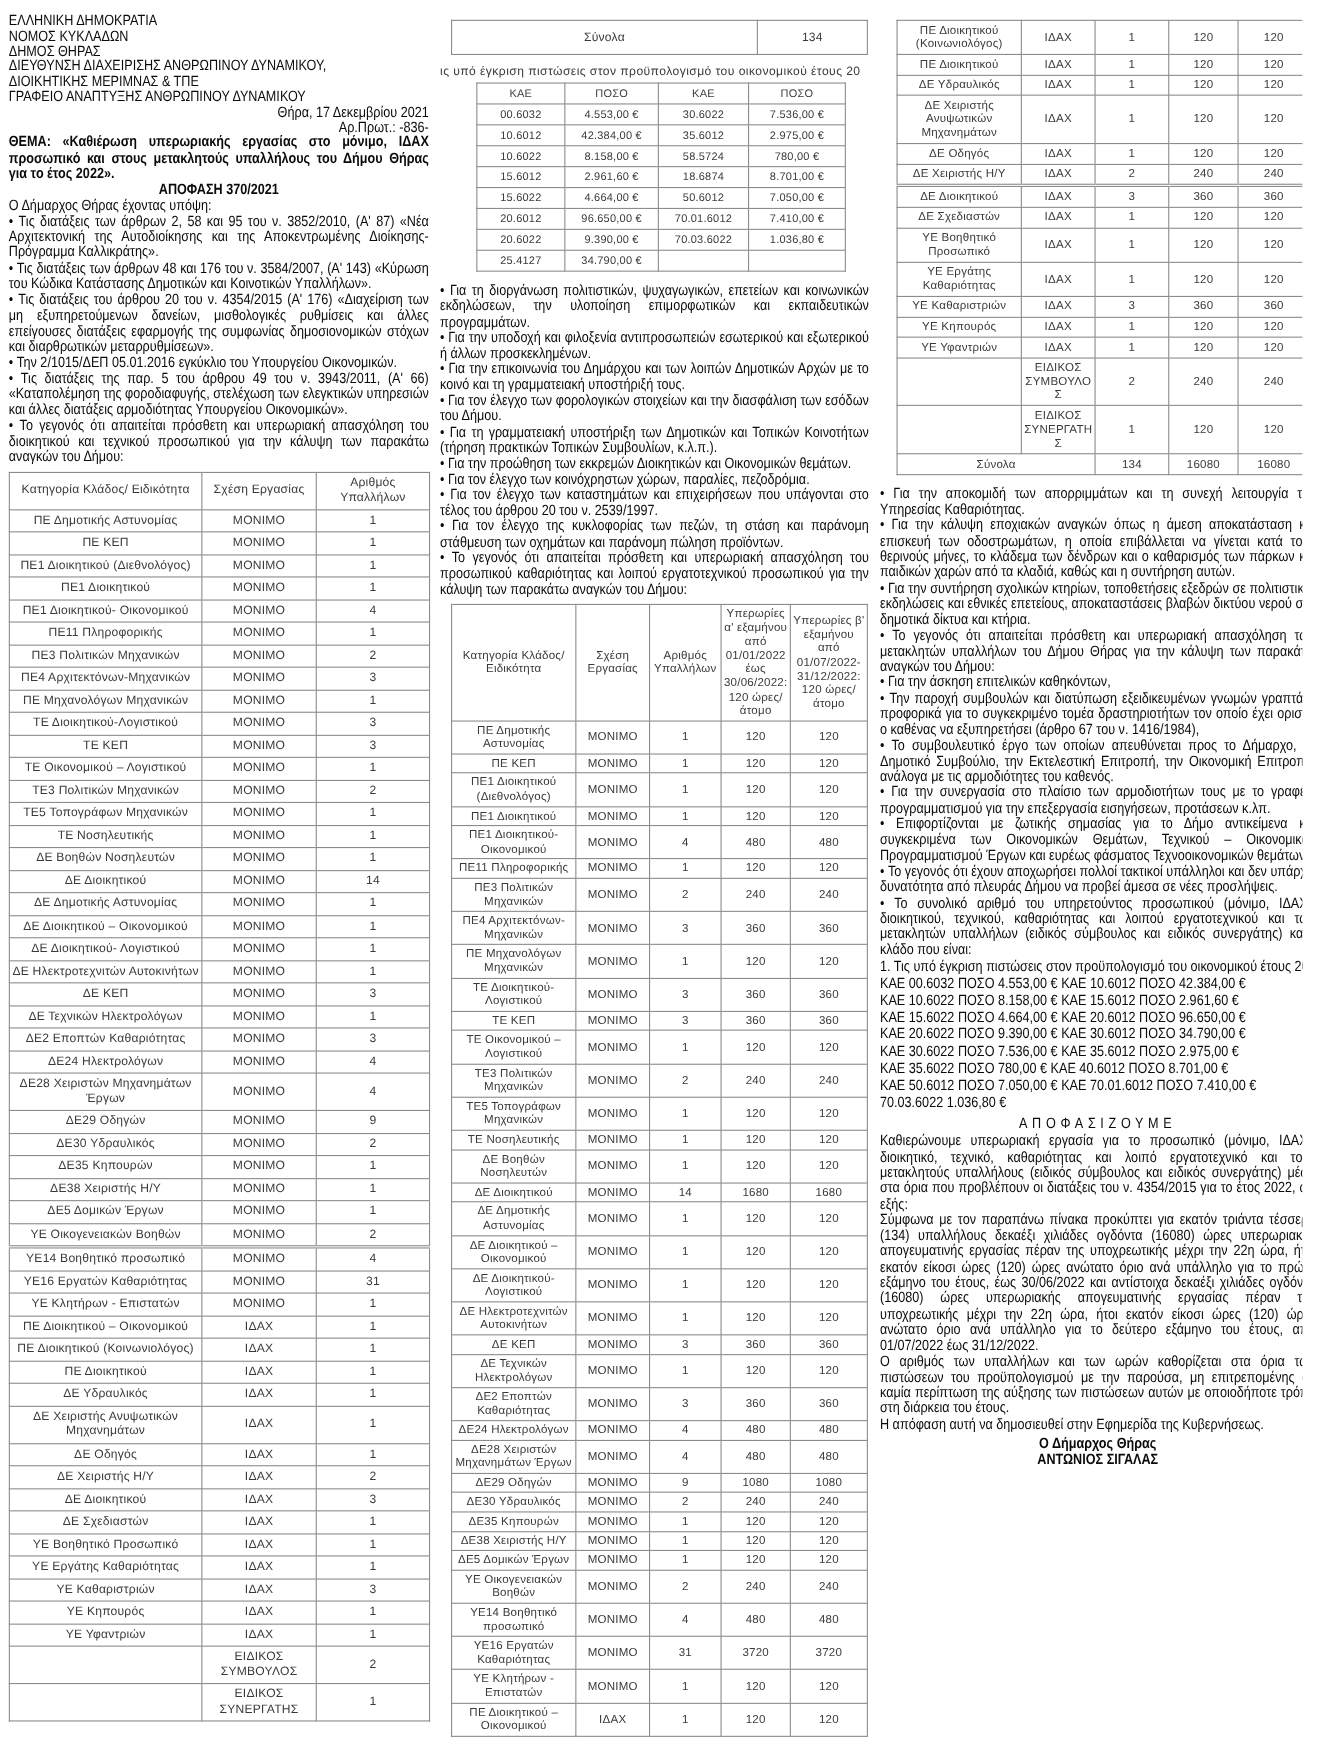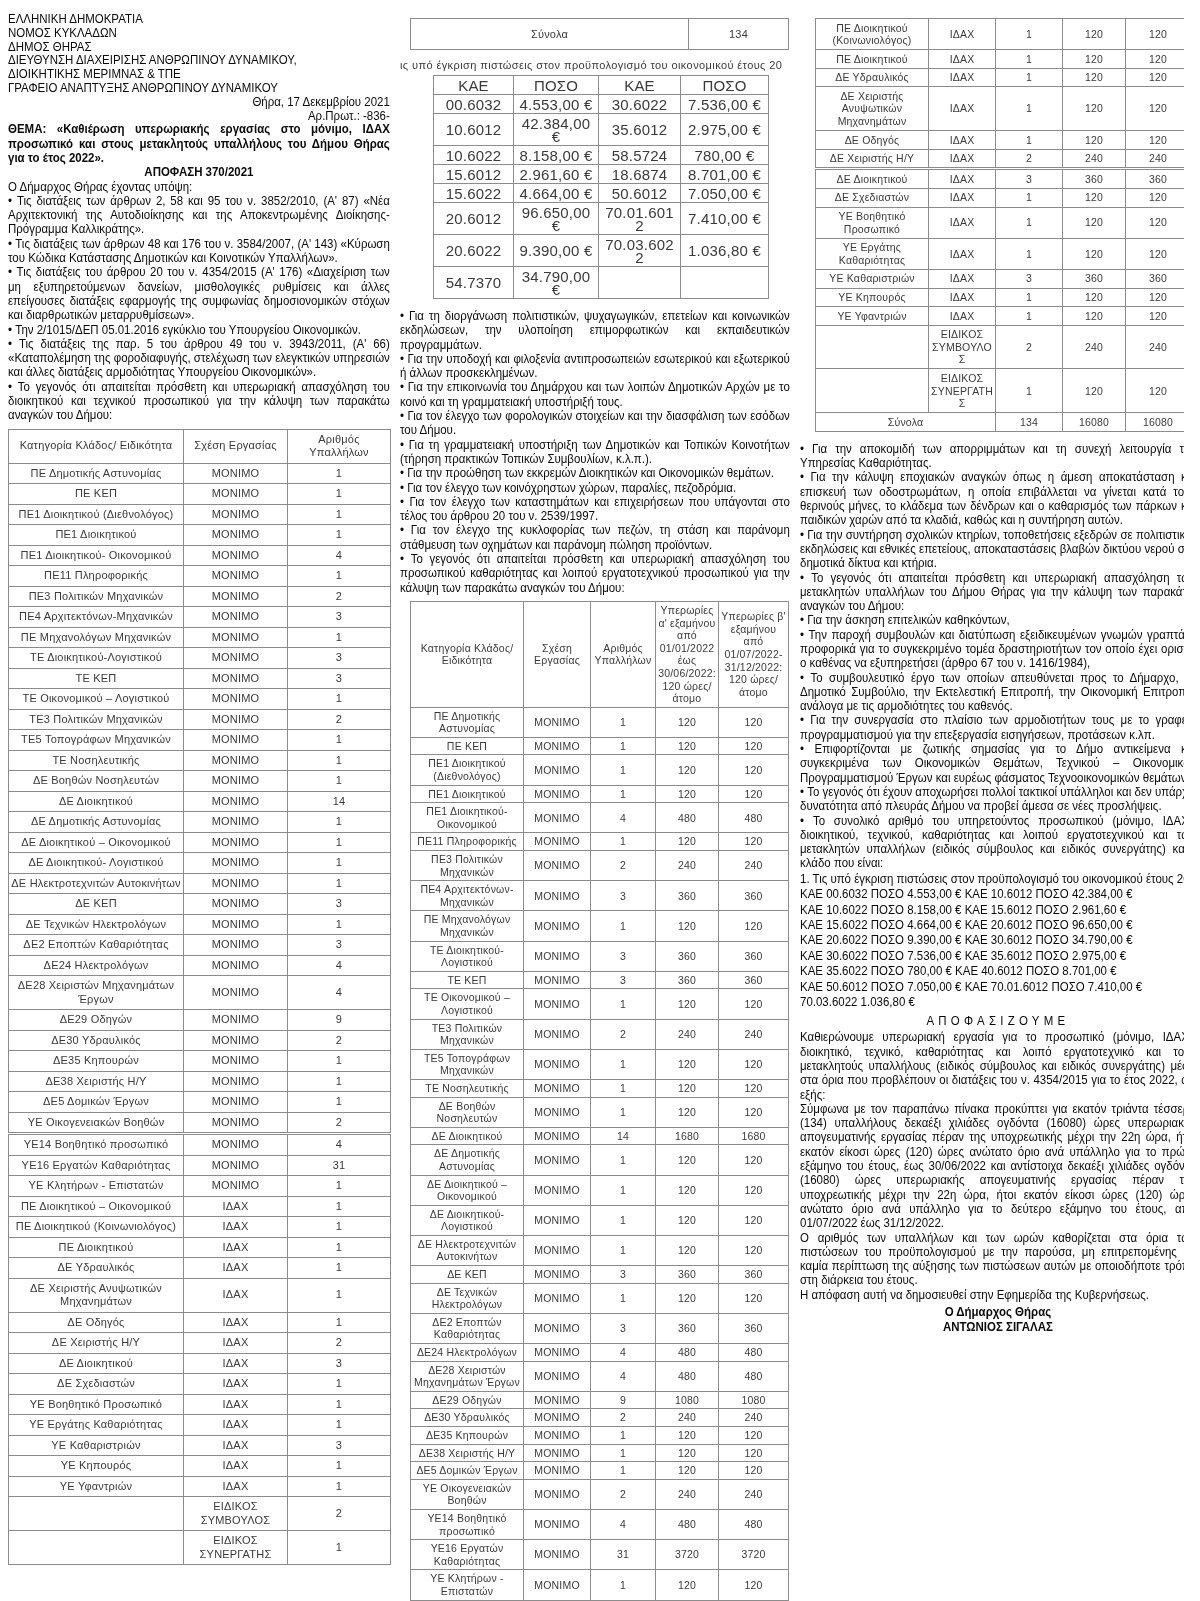--- a/index.html
+++ b/index.html
@@ -29,21 +29,21 @@
   
   table{border-collapse:collapse;table-layout:fixed;}
   td,th{border:1px solid #8c8c8c;text-align:center;vertical-align:middle;
         color:#3a3a3a;font-weight:normal;letter-spacing:0.2px;
         font-size:10.5px;line-height:13px;padding:3px 2px;word-wrap:break-word;}
   .t-staff{width:382px;}
   .t-staff td,.t-staff th{font-size:11px;line-height:13.5px;padding:3px 2px;}
   .t-strip{width:378px;margin-left:10px;}
   .t-strip td{font-size:11px;height:24px;}
   .t-kae{width:335px;margin-left:33px;}
-  .t-kae td,.t-kae th{font-size:15px;padding:2.5px 2px;}
+  .t-kae td,.t-kae th{font-size:10px;padding:2.5px 2px;}
   .t-over{width:378px;margin-left:10px;}
   .t-over td,.t-over th{font-size:10.5px;line-height:12.6px;padding:2px 2px;}
   .t-cont{width:375px;margin-left:15px;}
   .t-cont td{font-size:10.5px;line-height:12.6px;padding:2.5px 2px;}
   tr.sep > td{border-top:3px double #8c8c8c;}
 
   .clip-line{overflow:hidden;white-space:nowrap;font-size:11px;letter-spacing:0.4px;
              color:#3a3a3a;margin-top:9px;}
   .kae-line{font-size:13.5px;line-height:15.4px;text-align:left;white-space:nowrap;}
   .decide-head{font-size:13.5px;letter-spacing:5px;text-align:center;margin:4px 0 2px 0;}
@@ -475,21 +475,21 @@
           </tr>
 
           <tr>
             <td>20.6022</td>
             <td>9.390,00 €</td>
             <td>70.03.6022</td>
             <td>1.036,80 €</td>
           </tr>
 
           <tr>
-            <td>54.7370</td>
+            <td>25.4127</td>
             <td>34.790,00 €</td>
             <td></td>
             <td></td>
           </tr>
         </tbody>
     </table>
     <div class="cond mt10">
 
     <p class="bullet body-text">Για τη διοργάνωση πολιτιστικών, ψυχαγωγικών, επετείων και κοινωνικών εκδηλώσεων, την υλοποίηση επιμορφωτικών και εκπαιδευτικών προγραμμάτων.</p>
         <p class="bullet body-text">Για την υποδοχή και φιλοξενία αντιπροσωπειών εσωτερικού και εξωτερικού ή άλλων προσκεκλημένων.</p>

